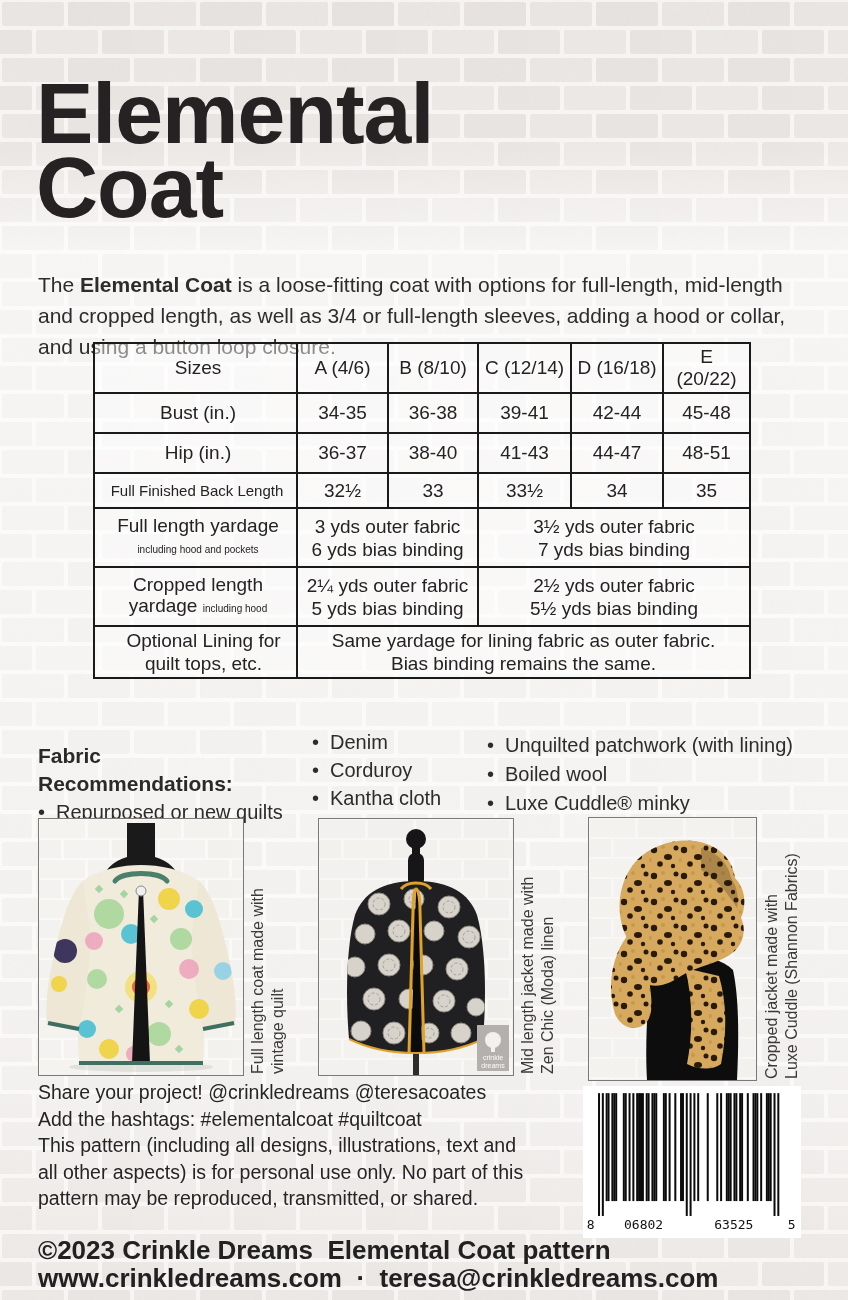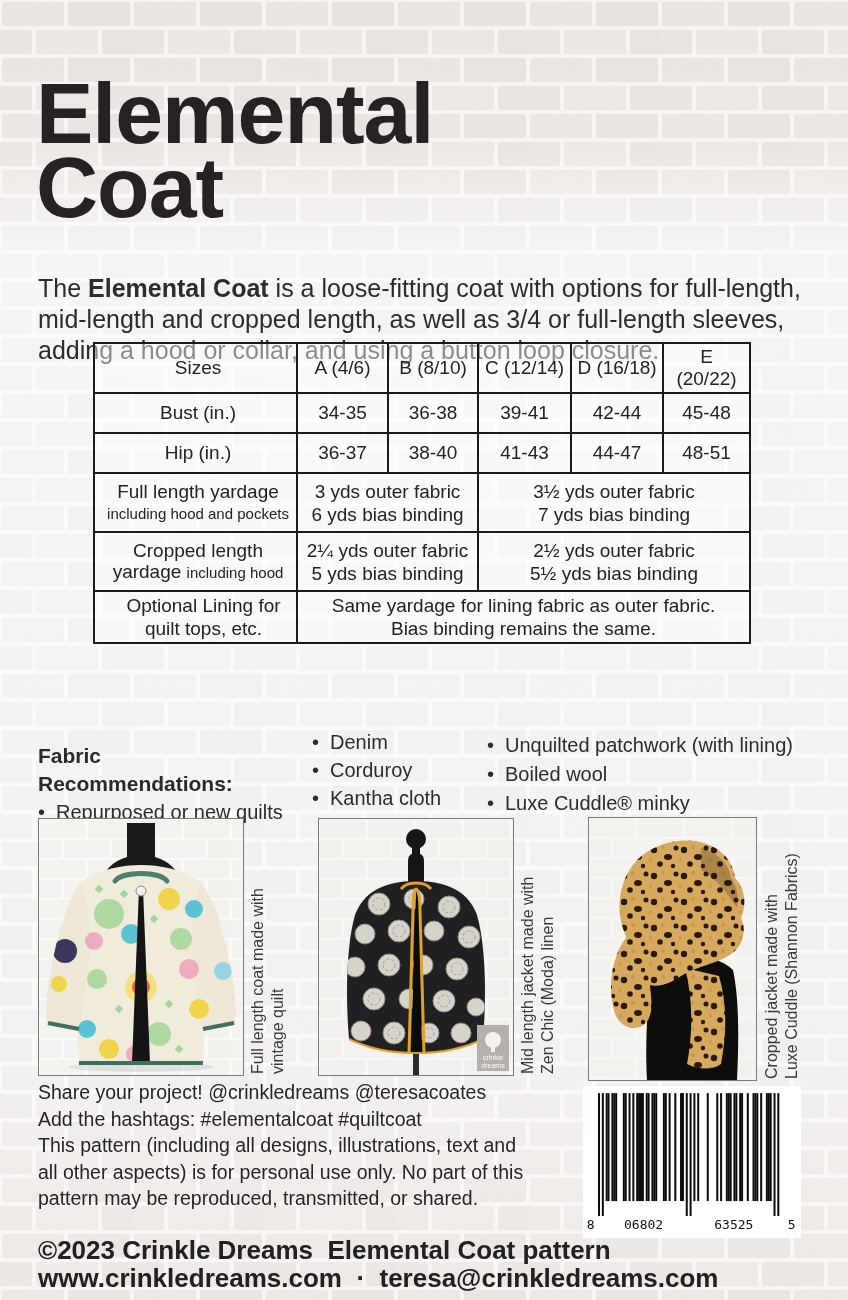--- a/index.html
+++ b/index.html
@@ -20,40 +20,40 @@
   .content{position:absolute;inset:0;z-index:2;}
   .abs{position:absolute;}
 
   .page-title{
     left:36px;top:18px;width:540px;
     font-size:86px;line-height:74px;font-weight:bold;letter-spacing:-1px;
     color:#262223;
   }
   .intro{
     left:38px;top:248px;width:784px;
-    font-size:25px;line-height:31px;color:#2e2b2c;
+    font-size:21px;line-height:31px;color:#2e2b2c;
   }
   .intro b{font-weight:bold;}
 
   table.sizes{
     left:93px;top:342px;border-collapse:collapse;table-layout:fixed;
     background:rgba(255,255,255,.45);
   }
   table.sizes td{
     border:2px solid #1a1a1a;text-align:center;vertical-align:middle;
     font-size:19px;color:#252223;padding:2px 4px;
   }
   table.sizes td.lab{text-align:center;padding-left:9px;}
   tr.r-head td{height:32px;}
   tr.r-std td{height:34px;}
   tr.r-back td{height:29px;}
   tr.r-back td.lab{font-size:15px;white-space:nowrap;padding-left:7px;}
   tr.r-yard td{height:53px;}
   tr.r-yard td.lab{line-height:21px;}
-  .ysub{font-size:15px;}
+  .ysub{font-size:10px;}
   tr.r-line td{height:44px;}
   tr.r-line td.lab{line-height:23px;font-size:19px;padding-left:20px;}
   .cell2 div{line-height:23px;}
 
   .fab-head{font-size:21px;font-weight:bold;color:#2c292a;margin-top:15px;}
   .fab-col{font-size:20px;line-height:28px;color:#2e2b2c;}
   .bullet{position:relative;padding-left:18px;}
   .bullet::before{content:"•";position:absolute;left:0;top:0;}
 
   figure.photo{margin:0;padding:0;}
@@ -146,20 +146,28 @@
       <td>42-44</td>
       <td>45-48</td>
     </tr>
     <tr class="r-std">
       <td class="lab">Hip (in.)</td>
       <td>36-37</td>
       <td>38-40</td>
       <td>41-43</td>
       <td>44-47</td>
       <td>48-51</td>
+    </tr>
+    <tr class="r-back">
+      <td class="lab">Full Finished Back Length</td>
+      <td>32½</td>
+      <td>33</td>
+      <td>33½</td>
+      <td>34</td>
+      <td>35</td>
     </tr>
     <tr class="r-yard">
       <td class="lab"><span class="ylab">Full length yardage</span> <span class="ysub">including hood and pockets</span></td>
       <td colspan="2" class="cell2">
         <div>3 yds outer fabric</div>
         <div>6 yds bias binding</div>
       </td>
       <td colspan="3" class="cell2">
         <div>3½ yds outer fabric</div>
         <div>7 yds bias binding</div>

